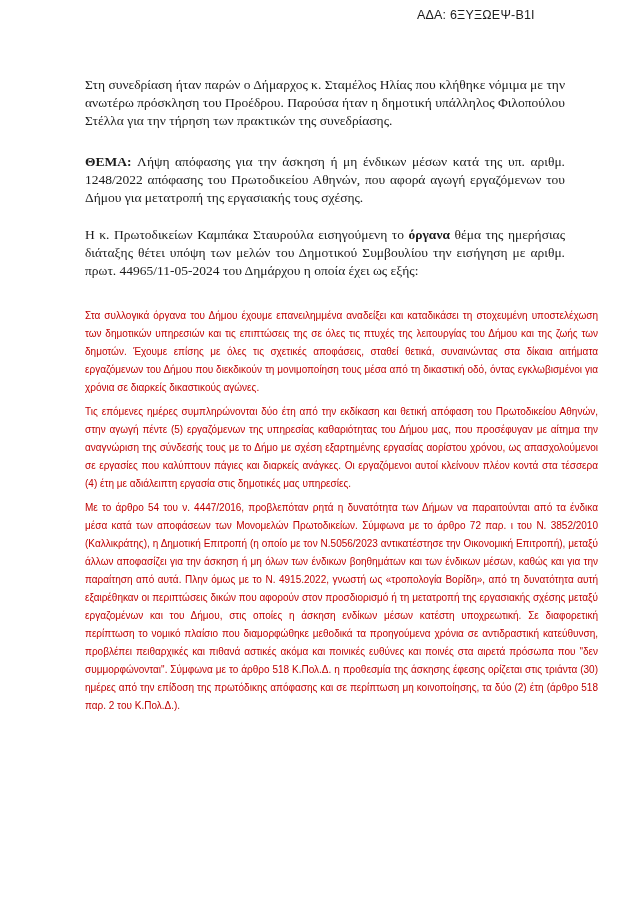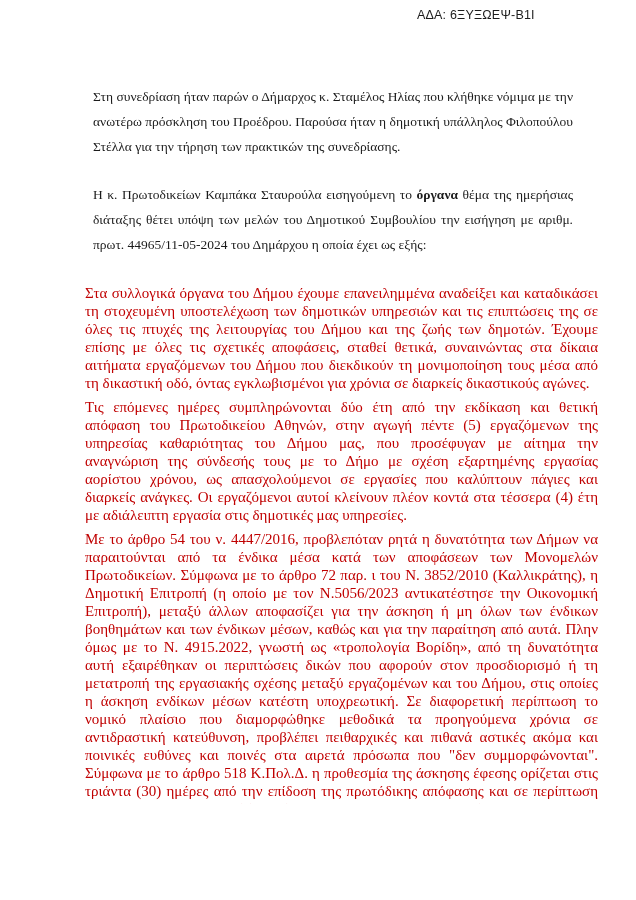--- a/index.html
+++ b/index.html
@@ -27,50 +27,51 @@
   }
   .content {
     position: absolute;
     left: 85px;
     top: 76px;
   }
   .para-serif {
     width: 480px;
     font-family: "Liberation Serif", "DejaVu Serif", serif;
     font-size: 13.5px;
-    line-height: 25px;
+    line-height: 18px;
     color: #1b1b1b;
     text-align: justify;
-    margin: 8px;
+    margin: 0;
   }
   .para-intro   { margin-bottom: 23px; }
   .para-subject { margin-bottom: 19px; }
   .para-lead    { margin-bottom: 27px; }
   .para-serif strong { font-weight: bold; }
   .para-red {
     width: 513px;
-    font-family: Liberation Serif, serif;
-    font-size: 15px;
+    font-family: Liberation Sans, sans-serif;
+    font-size: 10px;
     line-height: 18px;
     color: var(--accent, #c00000);
     text-align: justify;
     margin: 0 0 6px 0;
   }
 </style>
 </head>
 <body>
 
 <div class="page">
 
   <div class="ada-code">ΑΔΑ: 6ΞΥΞΩΕΨ-Β1Ι</div>
 
   <div class="content">
 
     <p class="para-serif para-intro">Στη συνεδρίαση ήταν παρών ο Δήμαρχος κ. Σταμέλος Ηλίας που κλήθηκε νόμιμα με την ανωτέρω πρόσκληση του Προέδρου. Παρούσα ήταν η δημοτική υπάλληλος Φιλοπούλου Στέλλα για την τήρηση των πρακτικών της συνεδρίασης.</p>
 
+    <p class="para-serif para-subject"><strong>ΘΕΜΑ: </strong><span>Λήψη απόφασης για την άσκηση ή μη ένδικων μέσων κατά της υπ. αριθμ. 1248/2022 απόφασης του Πρωτοδικείου Αθηνών, που αφορά αγωγή εργαζόμενων του Δήμου για μετατροπή της εργασιακής τους σχέσης.</span></p>
 
     <p class="para-serif para-lead"><span>Η κ. Πρωτοδικείων Καμπάκα Σταυρούλα  εισηγούμενη το </span><strong>όργανα</strong><span> θέμα της ημερήσιας διάταξης θέτει υπόψη των μελών του Δημοτικού Συμβουλίου την εισήγηση με αριθμ. πρωτ. 44965/11-05-2024 του Δημάρχου η οποία έχει ως εξής:</span></p>
 
     <p class="para-red">Στα συλλογικά όργανα του Δήμου έχουμε επανειλημμένα αναδείξει και καταδικάσει τη στοχευμένη υποστελέχωση των δημοτικών υπηρεσιών και τις επιπτώσεις της σε όλες τις πτυχές της λειτουργίας του Δήμου και της ζωής των δημοτών. Έχουμε επίσης με όλες τις σχετικές αποφάσεις, σταθεί θετικά, συναινώντας στα δίκαια αιτήματα εργαζόμενων του Δήμου που διεκδικούν τη μονιμοποίηση τους μέσα από τη δικαστική οδό, όντας εγκλωβισμένοι για χρόνια σε διαρκείς δικαστικούς αγώνες.</p>
 
     <p class="para-red">Τις επόμενες ημέρες συμπληρώνονται δύο έτη από την εκδίκαση και θετική απόφαση του Πρωτοδικείου Αθηνών, στην αγωγή πέντε (5) εργαζόμενων της υπηρεσίας καθαριότητας του Δήμου μας, που προσέφυγαν με αίτημα την αναγνώριση της σύνδεσής τους με το Δήμο με σχέση εξαρτημένης εργασίας αορίστου χρόνου, ως απασχολούμενοι σε εργασίες που καλύπτουν πάγιες και διαρκείς ανάγκες. Οι εργαζόμενοι αυτοί κλείνουν πλέον κοντά στα τέσσερα (4) έτη με αδιάλειπτη εργασία στις δημοτικές μας υπηρεσίες.</p>
 
     <p class="para-red">Με το άρθρο 54 του ν. 4447/2016, προβλεπόταν ρητά η δυνατότητα των Δήμων να παραιτούνται από τα ένδικα μέσα κατά των αποφάσεων των Μονομελών Πρωτοδικείων. Σύμφωνα με το άρθρο 72 παρ. ι του Ν. 3852/2010 (Καλλικράτης), η Δημοτική Επιτροπή (η οποίο με τον Ν.5056/2023 αντικατέστησε την Οικονομική Επιτροπή), μεταξύ άλλων αποφασίζει για την άσκηση ή μη όλων των ένδικων βοηθημάτων και των ένδικων μέσων, καθώς και για την παραίτηση από αυτά. Πλην όμως με το Ν. 4915.2022, γνωστή ως «τροπολογία Βορίδη», από τη δυνατότητα αυτή εξαιρέθηκαν οι περιπτώσεις δικών που αφορούν στον προσδιορισμό ή τη μετατροπή της εργασιακής σχέσης μεταξύ εργαζομένων και του Δήμου, στις οποίες η άσκηση ενδίκων μέσων κατέστη υποχρεωτική. Σε διαφορετική περίπτωση το νομικό πλαίσιο που διαμορφώθηκε μεθοδικά τα προηγούμενα χρόνια σε αντιδραστική κατεύθυνση, προβλέπει πειθαρχικές και πιθανά αστικές ακόμα και ποινικές ευθύνες και ποινές στα αιρετά πρόσωπα που "δεν συμμορφώνονται".  Σύμφωνα με το άρθρο 518 Κ.Πολ.Δ. η προθεσμία της άσκησης έφεσης ορίζεται στις τριάντα (30) ημέρες από την επίδοση της πρωτόδικης απόφασης και σε περίπτωση μη κοινοποίησης, τα δύο (2) έτη (άρθρο 518 παρ. 2 του Κ.Πολ.Δ.).</p>
 
   </div>

